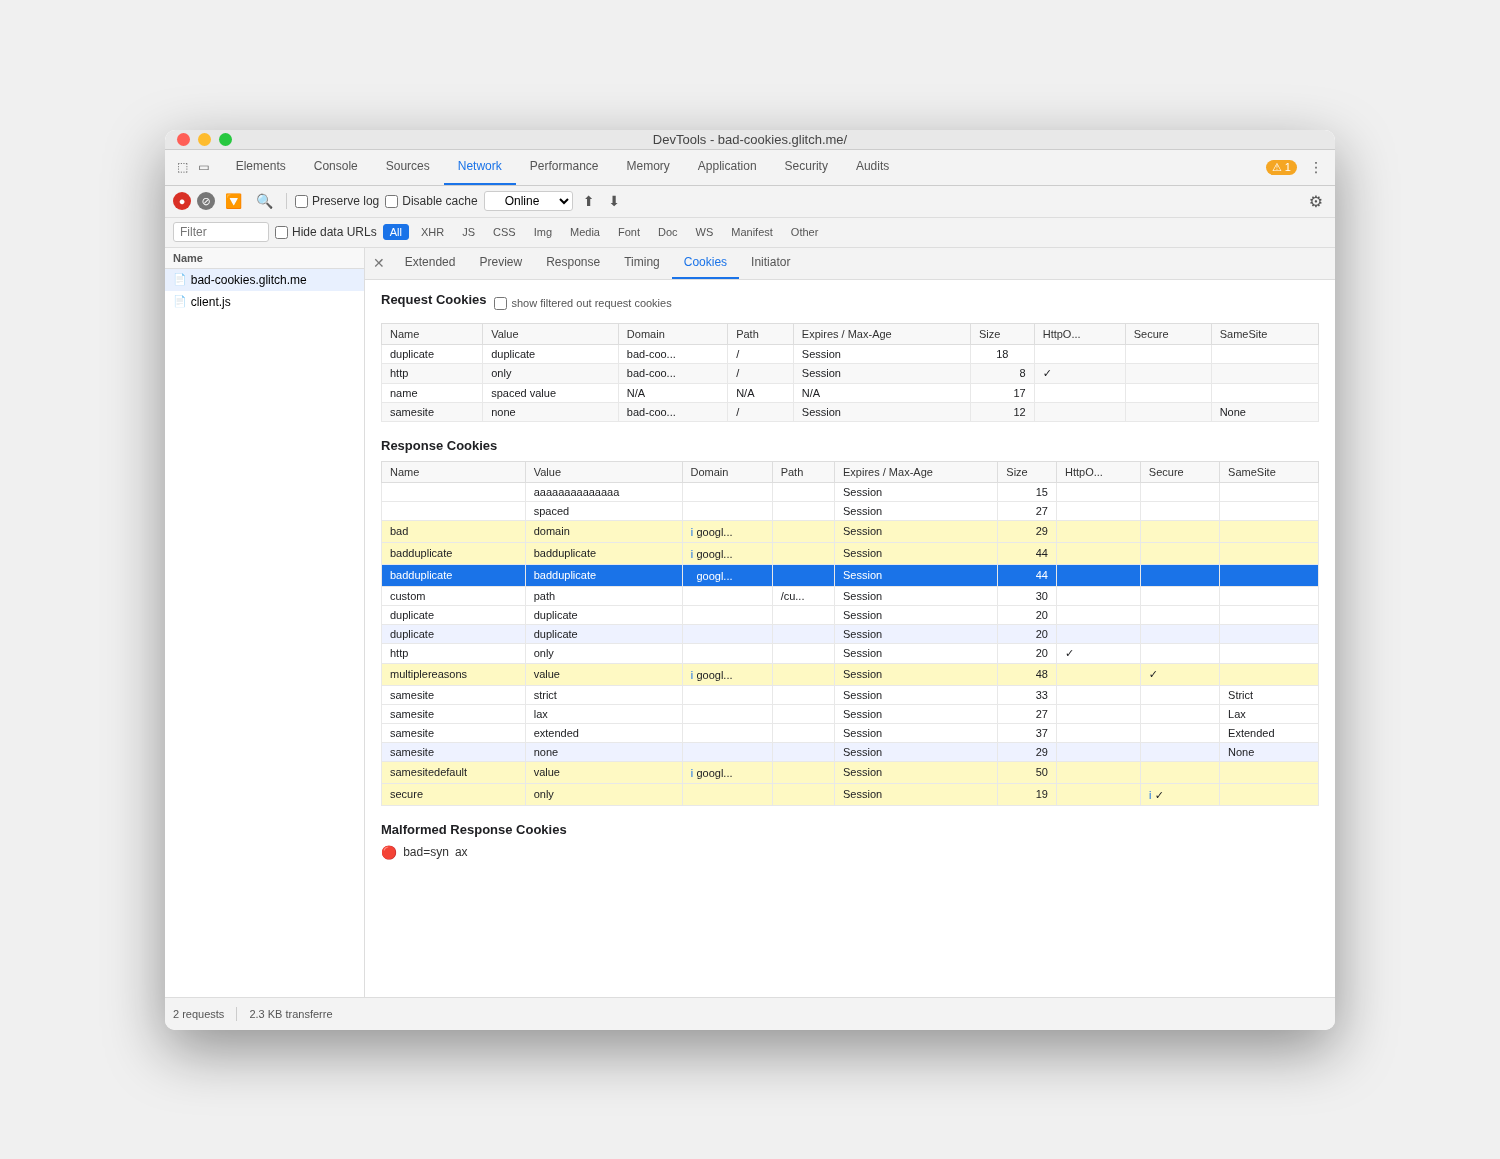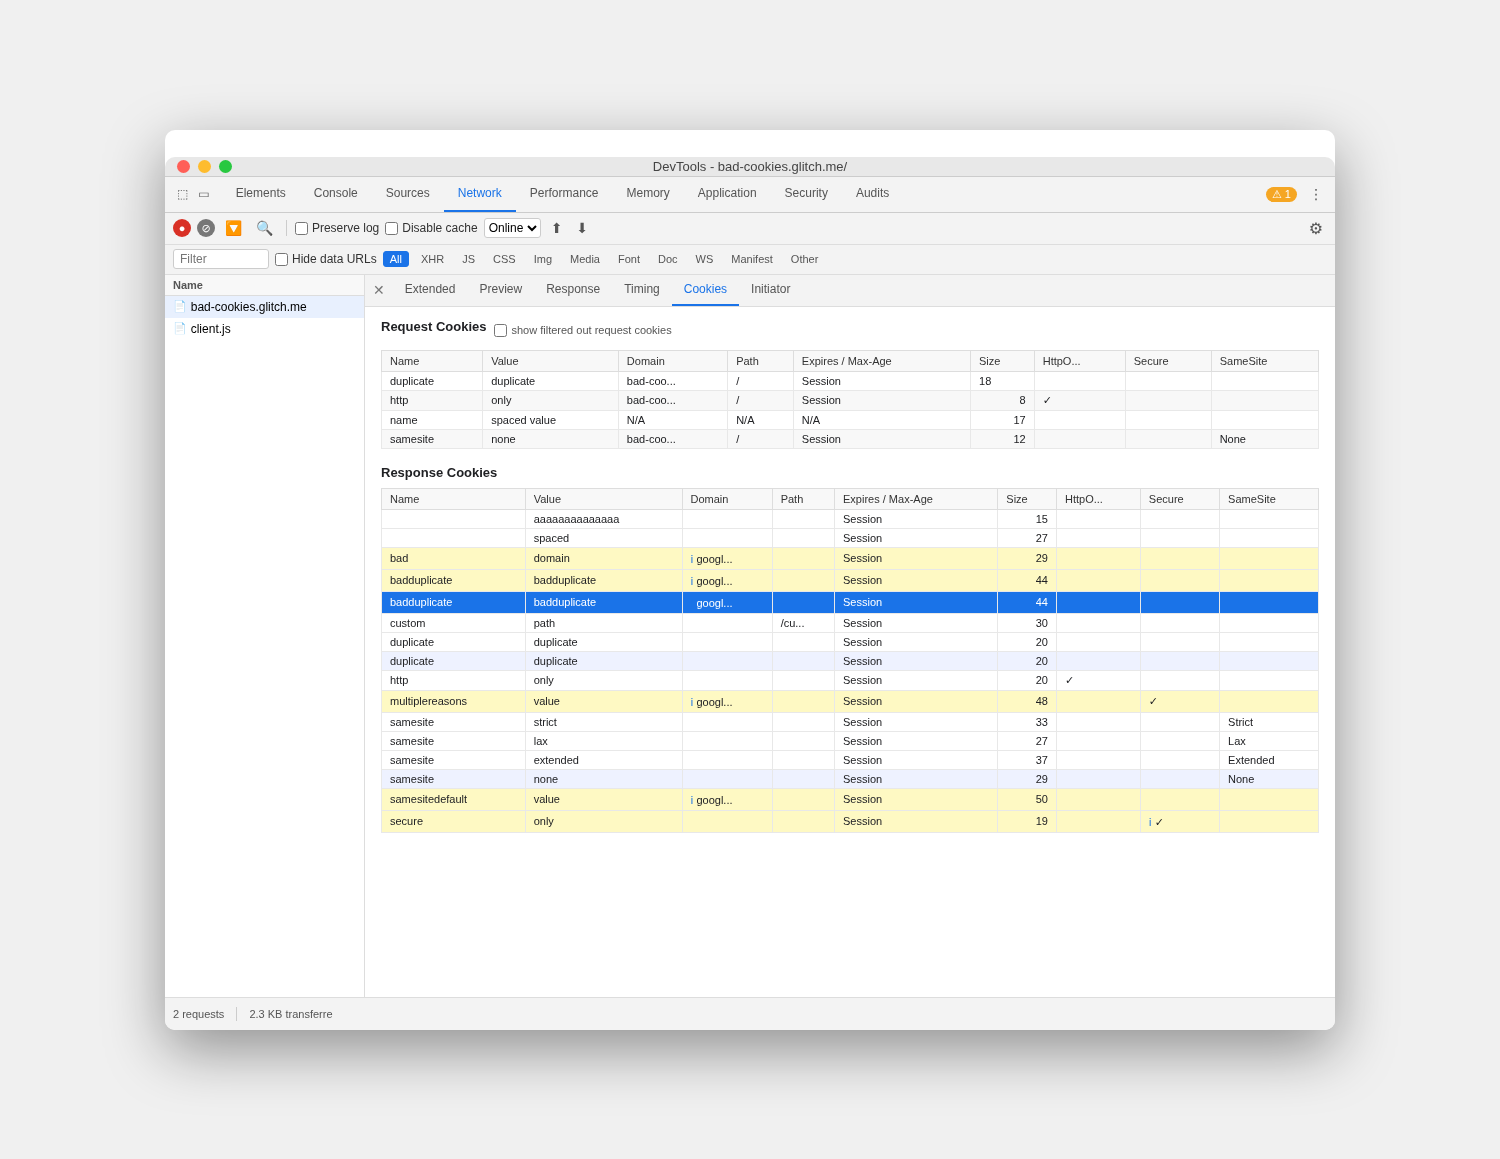--- a/index.html
+++ b/index.html
@@ -25,21 +25,20 @@
     
     .title-bar {
       background: #e8e8e8;
       height: 20px;
       display: flex;
       align-items: center;
       padding: 0 12px;
       border-bottom: 1px solid #ccc;
       border-radius: 10px 10px 0 0;
       position: relative;
-      margin-top: 27px;
     }
     .window-controls {
       display: flex;
       gap: 8px;
     }
     .btn-close { width: 13px; height: 13px; border-radius: 50%; background: #ff5f57; border: none; cursor: pointer; }
     .btn-min { width: 13px; height: 13px; border-radius: 50%; background: #febc2e; border: none; cursor: pointer; }
     .btn-max { width: 13px; height: 13px; border-radius: 50%; background: #28c840; border: none; cursor: pointer; }
     .title-bar-title {
       position: absolute;
@@ -121,21 +120,21 @@
       align-items: center;
       gap: 4px;
       font-size: 12px;
       color: #333;
       cursor: pointer;
     }
     .toolbar-select {
       font-size: 12px;
       border: 1px solid #ccc;
       border-radius: 3px;
-      padding: 1px 0;
+      padding: 1px 16px;
       background: white;
     }
     .toolbar-spacer { flex: 1; }
     .toolbar-gear {
       font-size: 16px;
       color: #555;
       cursor: pointer;
     }
     
     .filter-bar {
@@ -451,21 +450,21 @@
               <th>SameSite</th>
             </tr>
           </thead>
           <tbody id="request-cookies-body">
           <tr>
                 <td>duplicate</td>
                 <td>duplicate</td>
                 <td>bad-coo...</td>
                 <td>/</td>
                 <td>Session</td>
-                <td style="text-align: left;">18</td>
+                <td style="text-align: center;">18</td>
                 <td></td>
                 <td></td>
                 <td></td>
               </tr>
               <tr style="background: rgb(248, 248, 248);">
                 <td>http</td>
                 <td>only</td>
                 <td>bad-coo...</td>
                 <td>/</td>
                 <td>Session</td>
@@ -687,20 +686,28 @@
                 <td></td>
                 <td>Session</td>
                 <td style="text-align: right;">19</td>
                 <td></td>
                 <td><span style="color:#1a73e8">ℹ</span> ✓</td>
                 <td></td>
               </tr>
             </tbody>
         </table>
 
+        <div class="malformed-section">
+          <div class="section-title">Malformed Response Cookies</div>
+          <div class="malformed-item">
+            <span class="error-icon">🔴</span>
+            <span>bad=syn</span>
+            <span>ax</span>
+          </div>
+        </div>
 
       </div>
     </div>
   </div>
 
   <div class="status-bar">
     <span>2 requests</span>
     <div class="status-separator"></div>
     <span>2.3 KB transferre</span>
   </div>

